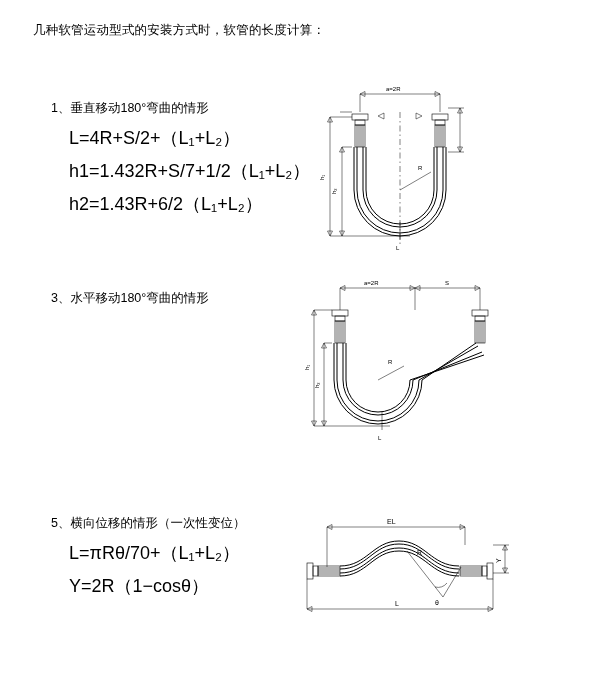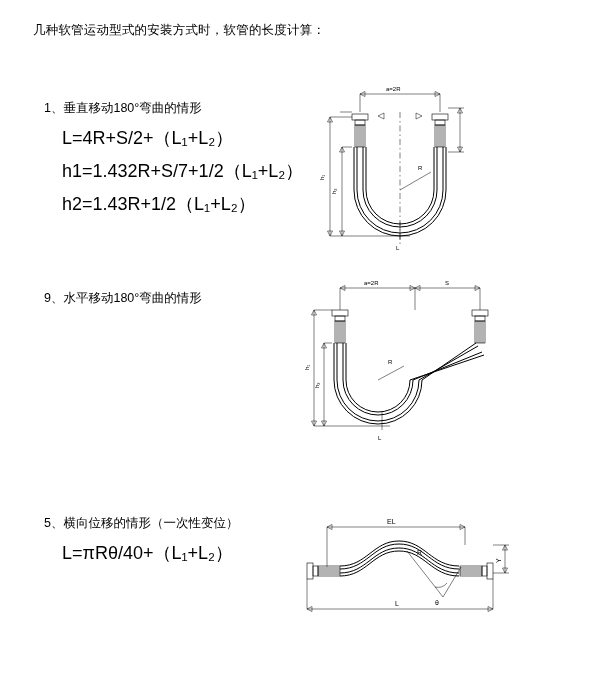--- a/index.html
+++ b/index.html
@@ -32,21 +32,21 @@
     position: absolute;
     left: 0;
     width: 600px;
   }
   .sec1 { top: 100px; }
   .sec2 { top: 290px; }
   .sec3 { top: 515px; }
 
   .sec-text {
     position: absolute;
-    left: 44px;
+    left: 51px;
     top: 0;
     width: 260px;
   }
   .sec-title {
     font-size: 12.5px;
     white-space: nowrap;
     margin: 0 0 9px 0;
   }
   .formula {
     font-size: 18px;
@@ -71,21 +71,21 @@
 
 <div class="page">
 
   <div class="heading">几种软管运动型式的安装方式时，软管的长度计算：</div>
 
   <div class="section sec1">
     <div class="sec-text">
       <p class="sec-title">1、垂直移动180°弯曲的情形</p>
       <p class="formula">L=4R+S/2+（L₁+L₂）</p>
       <p class="formula">h1=1.432R+S/7+1/2（L₁+L₂）</p>
-      <p class="formula">h2=1.43R+1/2（L₁+L₂）</p>
+      <p class="formula">h2=1.43R+6/2（L₁+L₂）</p>
     </div>
 
     <div class="figure fig1">
       <svg width="230" height="200" viewBox="0 0 230 200">
 
         <line class="dim" x1="60" y1="22" x2="140" y2="22"></line>
         <path class="dim" d="M60 22 l5 -2.5 v5 z" fill="#000"></path>
         <path class="dim" d="M140 22 l-5 -2.5 v5 z" fill="#000"></path>
         <text class="lbl" x="86" y="19">a=2R</text>
 
@@ -146,21 +146,21 @@
         <path class="dim" d="M160 36 l-2.5 5 h5 z" fill="#000"></path>
         <path class="dim" d="M160 80 l-2.5 -5 h5 z" fill="#000"></path>
         <line class="dim" x1="148" y1="36" x2="164" y2="36"></line>
         <line class="dim" x1="148" y1="80" x2="164" y2="80"></line>
       </svg>
     </div>
   </div>
 
   <div class="section sec2">
     <div class="sec-text">
-      <p class="sec-title">9、水平移动180°弯曲的情形</p>
+      <p class="sec-title">3、水平移动180°弯曲的情形</p>
     </div>
 
     <div class="figure fig2">
       <svg width="230" height="190" viewBox="0 0 230 190">
 
         <line class="dim" x1="40" y1="18" x2="115" y2="18"></line>
         <path class="dim" d="M40 18 l5 -2.5 v5 z" fill="#000"></path>
         <path class="dim" d="M115 18 l-5 -2.5 v5 z" fill="#000"></path>
         <text class="lbl" x="64" y="15">a=2R</text>
 
@@ -213,21 +213,22 @@
 
         <line class="dim" x1="82" y1="142" x2="82" y2="160"></line>
         <text class="lbl" x="78" y="170">L</text>
       </svg>
     </div>
   </div>
 
   <div class="section sec3">
     <div class="sec-text">
       <p class="sec-title">5、横向位移的情形（一次性变位）</p>
-      <p class="formula">L=πRθ/40+（L₁+L₂）</p>
+      <p class="formula">L=πRθ/70+（L₁+L₂）</p>
+      <p class="formula">Y=2R（1−cosθ）</p>
     </div>
 
     <div class="figure fig3">
       <svg width="240" height="130" viewBox="0 0 240 130">
 
         <line class="dim" x1="32" y1="22" x2="170" y2="22"></line>
         <path class="dim" d="M32 22 l5 -2.5 v5 z" fill="#000"></path>
         <path class="dim" d="M170 22 l-5 -2.5 v5 z" fill="#000"></path>
         <text class="lbl7" x="92" y="19">EL</text>
         <line class="dim" x1="32" y1="22" x2="32" y2="62"></line>

